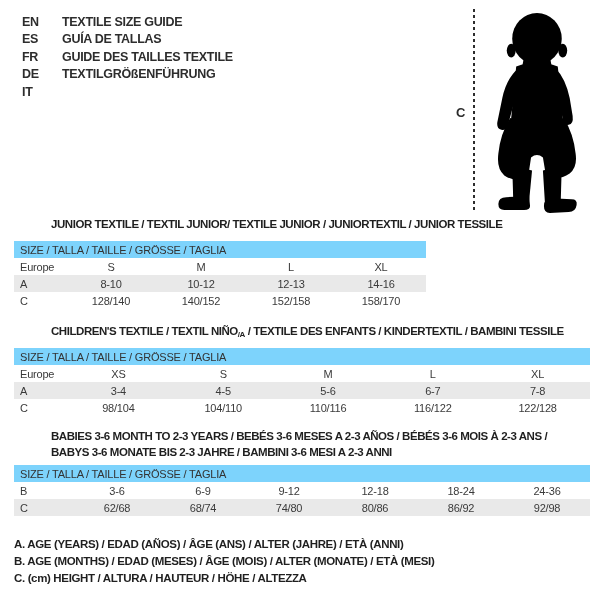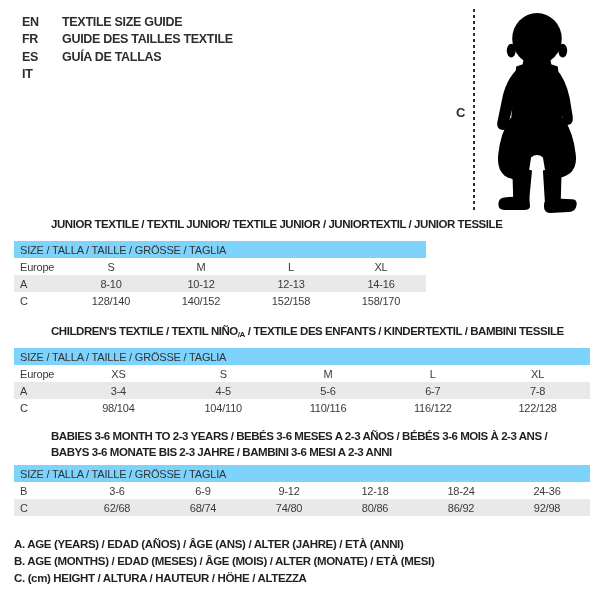--- a/index.html
+++ b/index.html
@@ -48,26 +48,30 @@
 <body>
 
 <div class="page">
 
   <div class="lang-list">
     <div class="lang-row">
       <span class="lang-code">EN</span>
       <span class="lang-title">TEXTILE SIZE GUIDE</span>
     </div>
     <div class="lang-row">
+      <span class="lang-code">ES</span>
+      <span class="lang-title">GUÍA DE TALLAS</span>
+    </div>
+    <div class="lang-row">
       <span class="lang-code">FR</span>
       <span class="lang-title">GUIDE DES TAILLES TEXTILE</span>
     </div>
     <div class="lang-row">
-      <span class="lang-code">ES</span>
-      <span class="lang-title">GUÍA DE TALLAS</span>
+      <span class="lang-code">DE</span>
+      <span class="lang-title">TEXTILGRÖßENFÜHRUNG</span>
     </div>
     <div class="lang-row">
       <span class="lang-code">IT</span>
     </div>
   </div>
 
   <div class="figure">
     <span class="c-label">C</span>
     <div class="dotted-line"></div>
     <svg class="baby-svg" width="102" height="208" viewBox="0 0 100 210" xmlns="http://www.w3.org/2000/svg">

